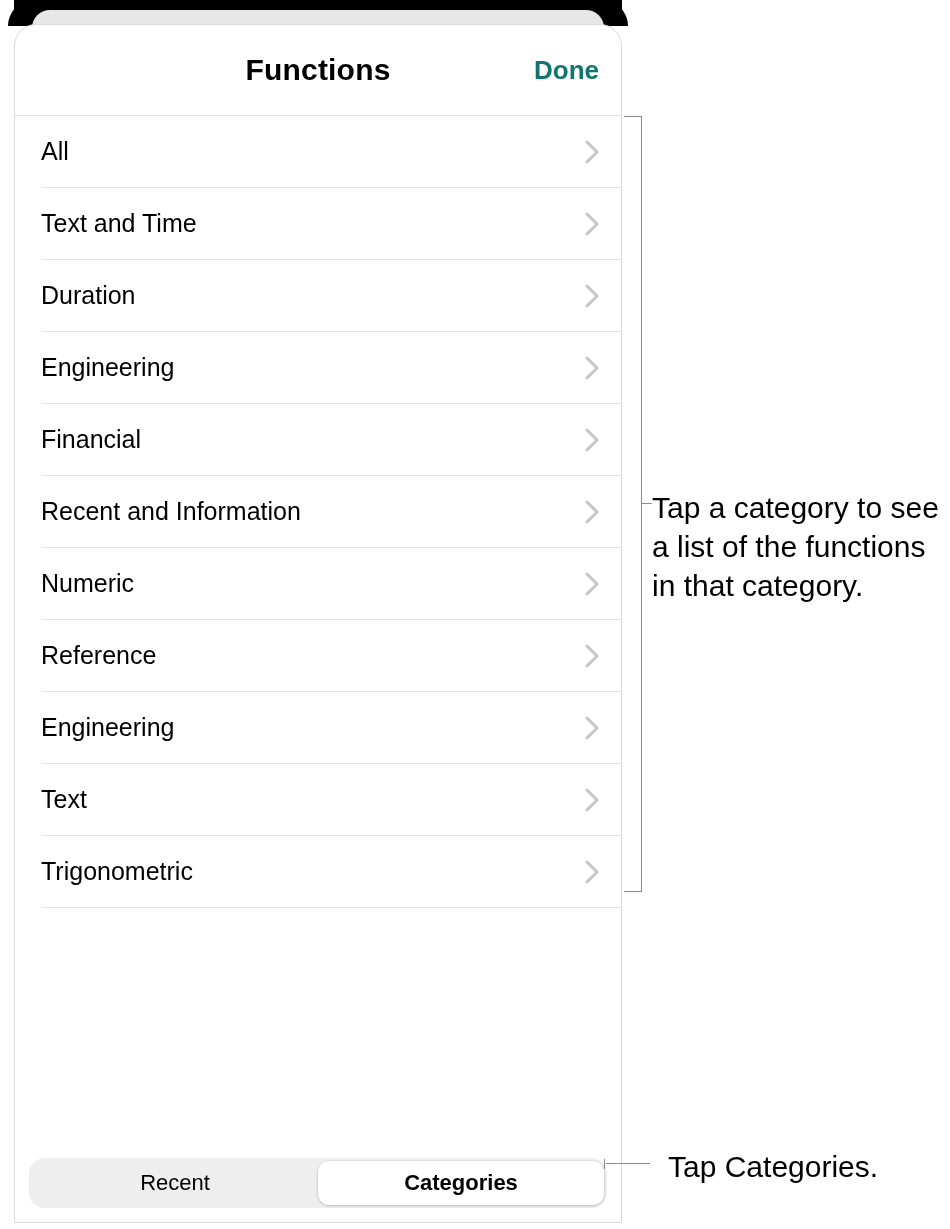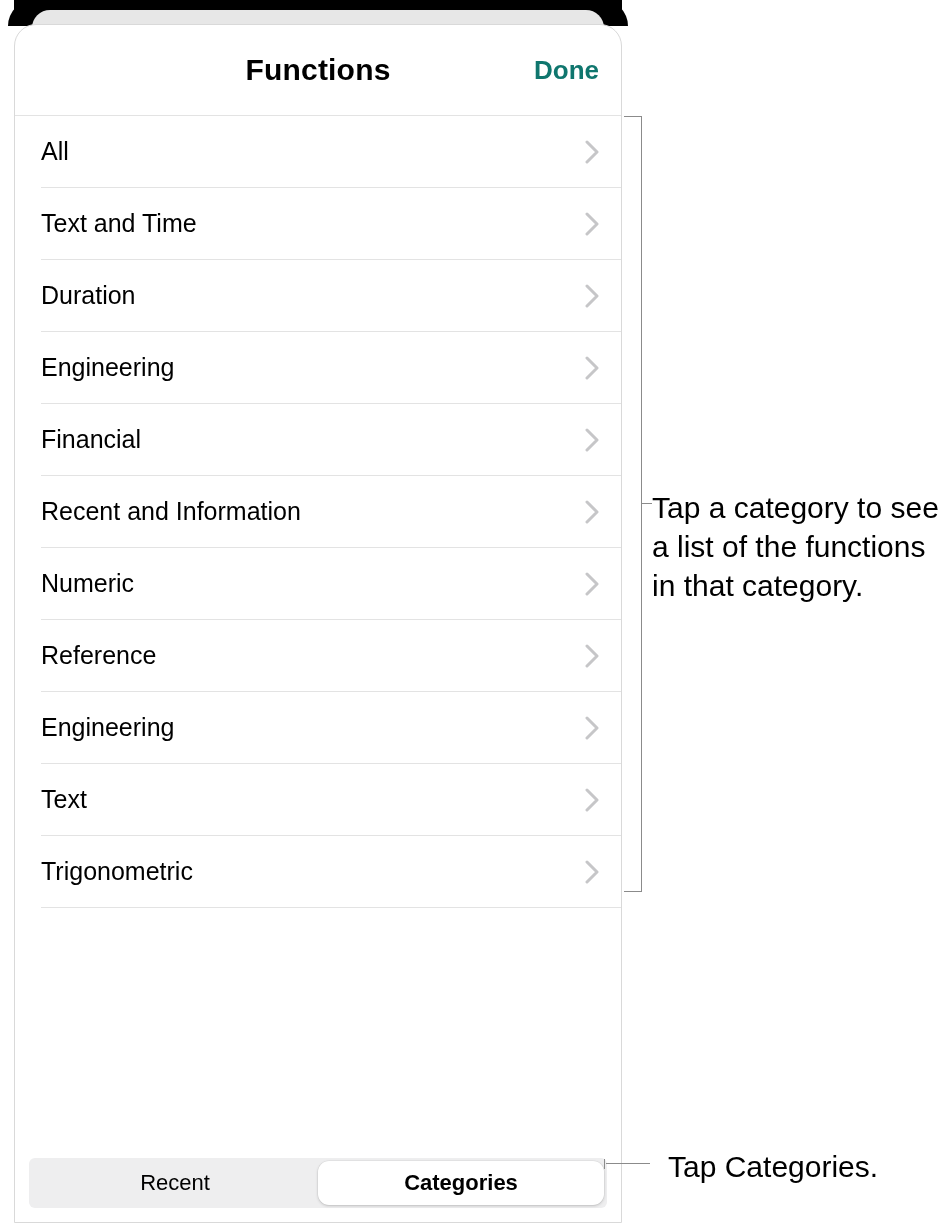--- a/index.html
+++ b/index.html
@@ -97,21 +97,21 @@
   }
   .chevron svg { display:block; }
   .list-bottom-sep { border-top: 1px solid #e3e3e3; margin-left: 26px; }
 
   .filler { flex: 1 1 auto; }
 
   .seg {
     margin: 0 14px 14px 14px;
     height: 50px;
     background: #eeeeef;
-    border-radius: 6px;
+    border-radius: 16px;
     display: flex;
     padding: 3px;
     position: relative;
   }
   .seg-btn {
     flex: 1 1 0;
     display: flex;
     align-items: center;
     justify-content: center;
     font-size: 22px;

